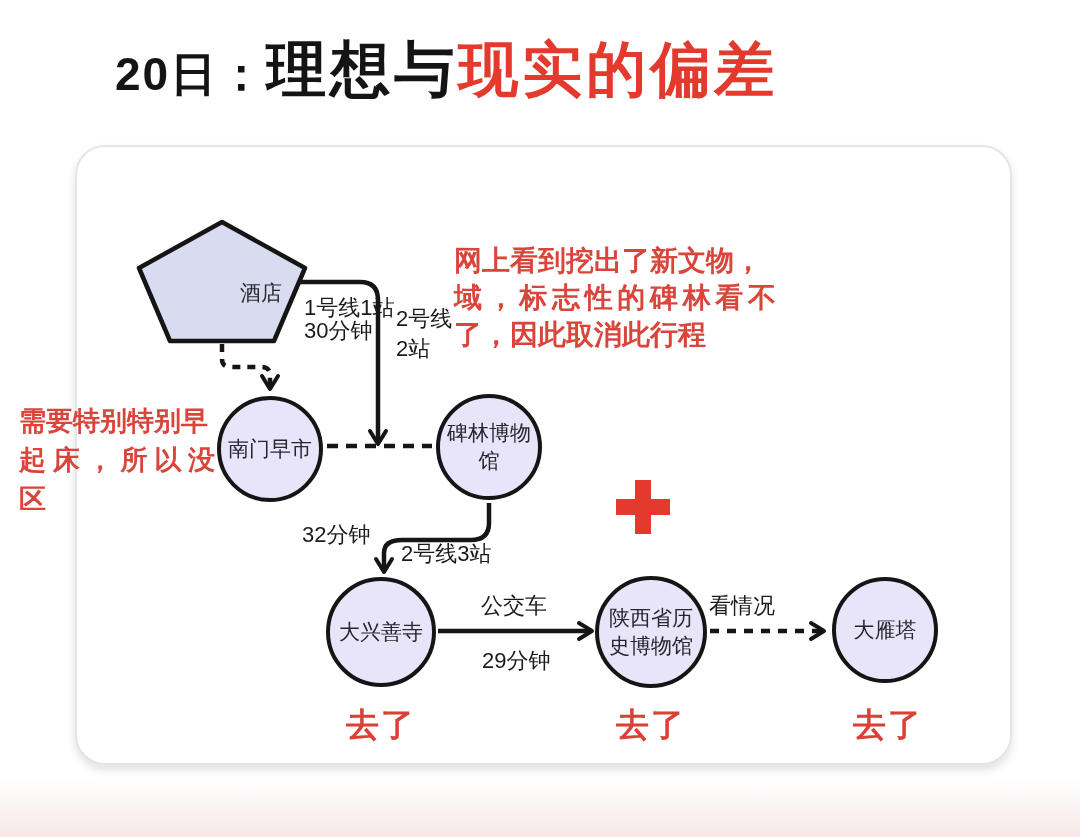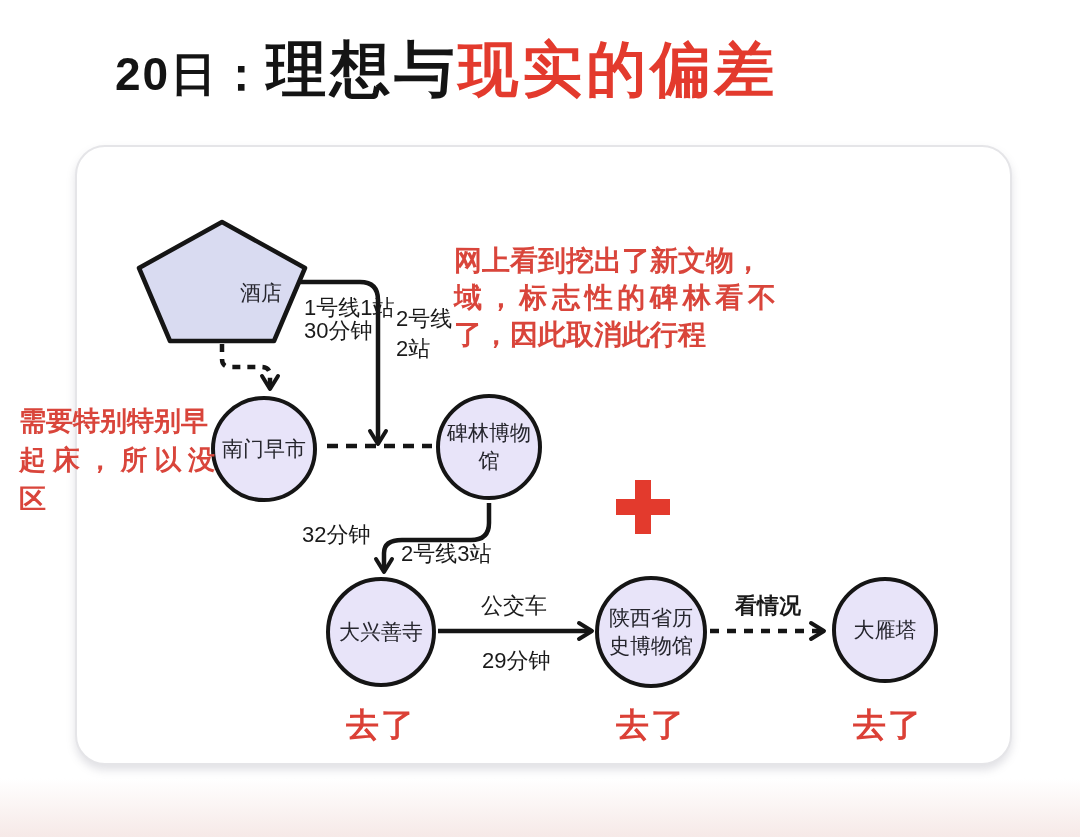--- a/index.html
+++ b/index.html
@@ -24,39 +24,39 @@
   }
   
   svg.diagram{position:absolute;left:0;top:0;width:1080px;height:837px;pointer-events:none;}
   
   .node{
     position:absolute;border:4px solid #151515;border-radius:50%;
     background:#e8e4f9;box-sizing:border-box;
     display:flex;flex-direction:column;align-items:center;justify-content:center;
     font-size:21px;color:#26262e;line-height:1.32;text-align:center;
   }
-  .node-market{left:211px;top:396px;width:106px;height:106px;}
+  .node-market{left:217px;top:396px;width:106px;height:106px;}
   .node-beilin{left:436px;top:394px;width:106px;height:106px;}
   .node-daxing{left:326px;top:577px;width:110px;height:110px;}
   .node-shaanxi{left:595px;top:576px;width:112px;height:112px;}
   .node-dayan{left:832px;top:577px;width:106px;height:106px;}
   .pent-label{
     position:absolute;left:162px;top:279px;width:120px;text-align:right;
     font-size:21px;color:#26262e;
   }
   
   .elabel{position:absolute;font-size:22px;color:#1a1a1a;white-space:nowrap;line-height:1.35;}
   .el-line1{left:304px;top:256px;margin-top:37px;}
   .el-dur30{left:304px;top:316px;}
   .el-line2{left:396px;top:304px;}
   .el-dur32{left:302px;top:520px;}
   .el-line2b{left:401px;top:539px;}
   .el-bus{left:481px;top:591px;}
   .el-dur29{left:482px;top:646px;}
-  .el-cond{left:735px;top:591px;font-weight:bold;}
+  .el-cond{left:709px;top:591px;}
   
   .note{position:absolute;font-weight:bold;color:#d9453b;}
   .note-beilin{left:454px;top:242px;width:322px;font-size:28px;line-height:37px;}
   .note-market{left:19px;top:402px;width:196px;font-size:27px;line-height:39px;}
   .note div.jl{text-align:justify;text-align-last:justify;}
   .went{
     position:absolute;top:703px;width:110px;text-align:center;
     font-size:33px;font-weight:bold;color:#db4036;letter-spacing:2px;
   }
   .went-1{left:326px;}

